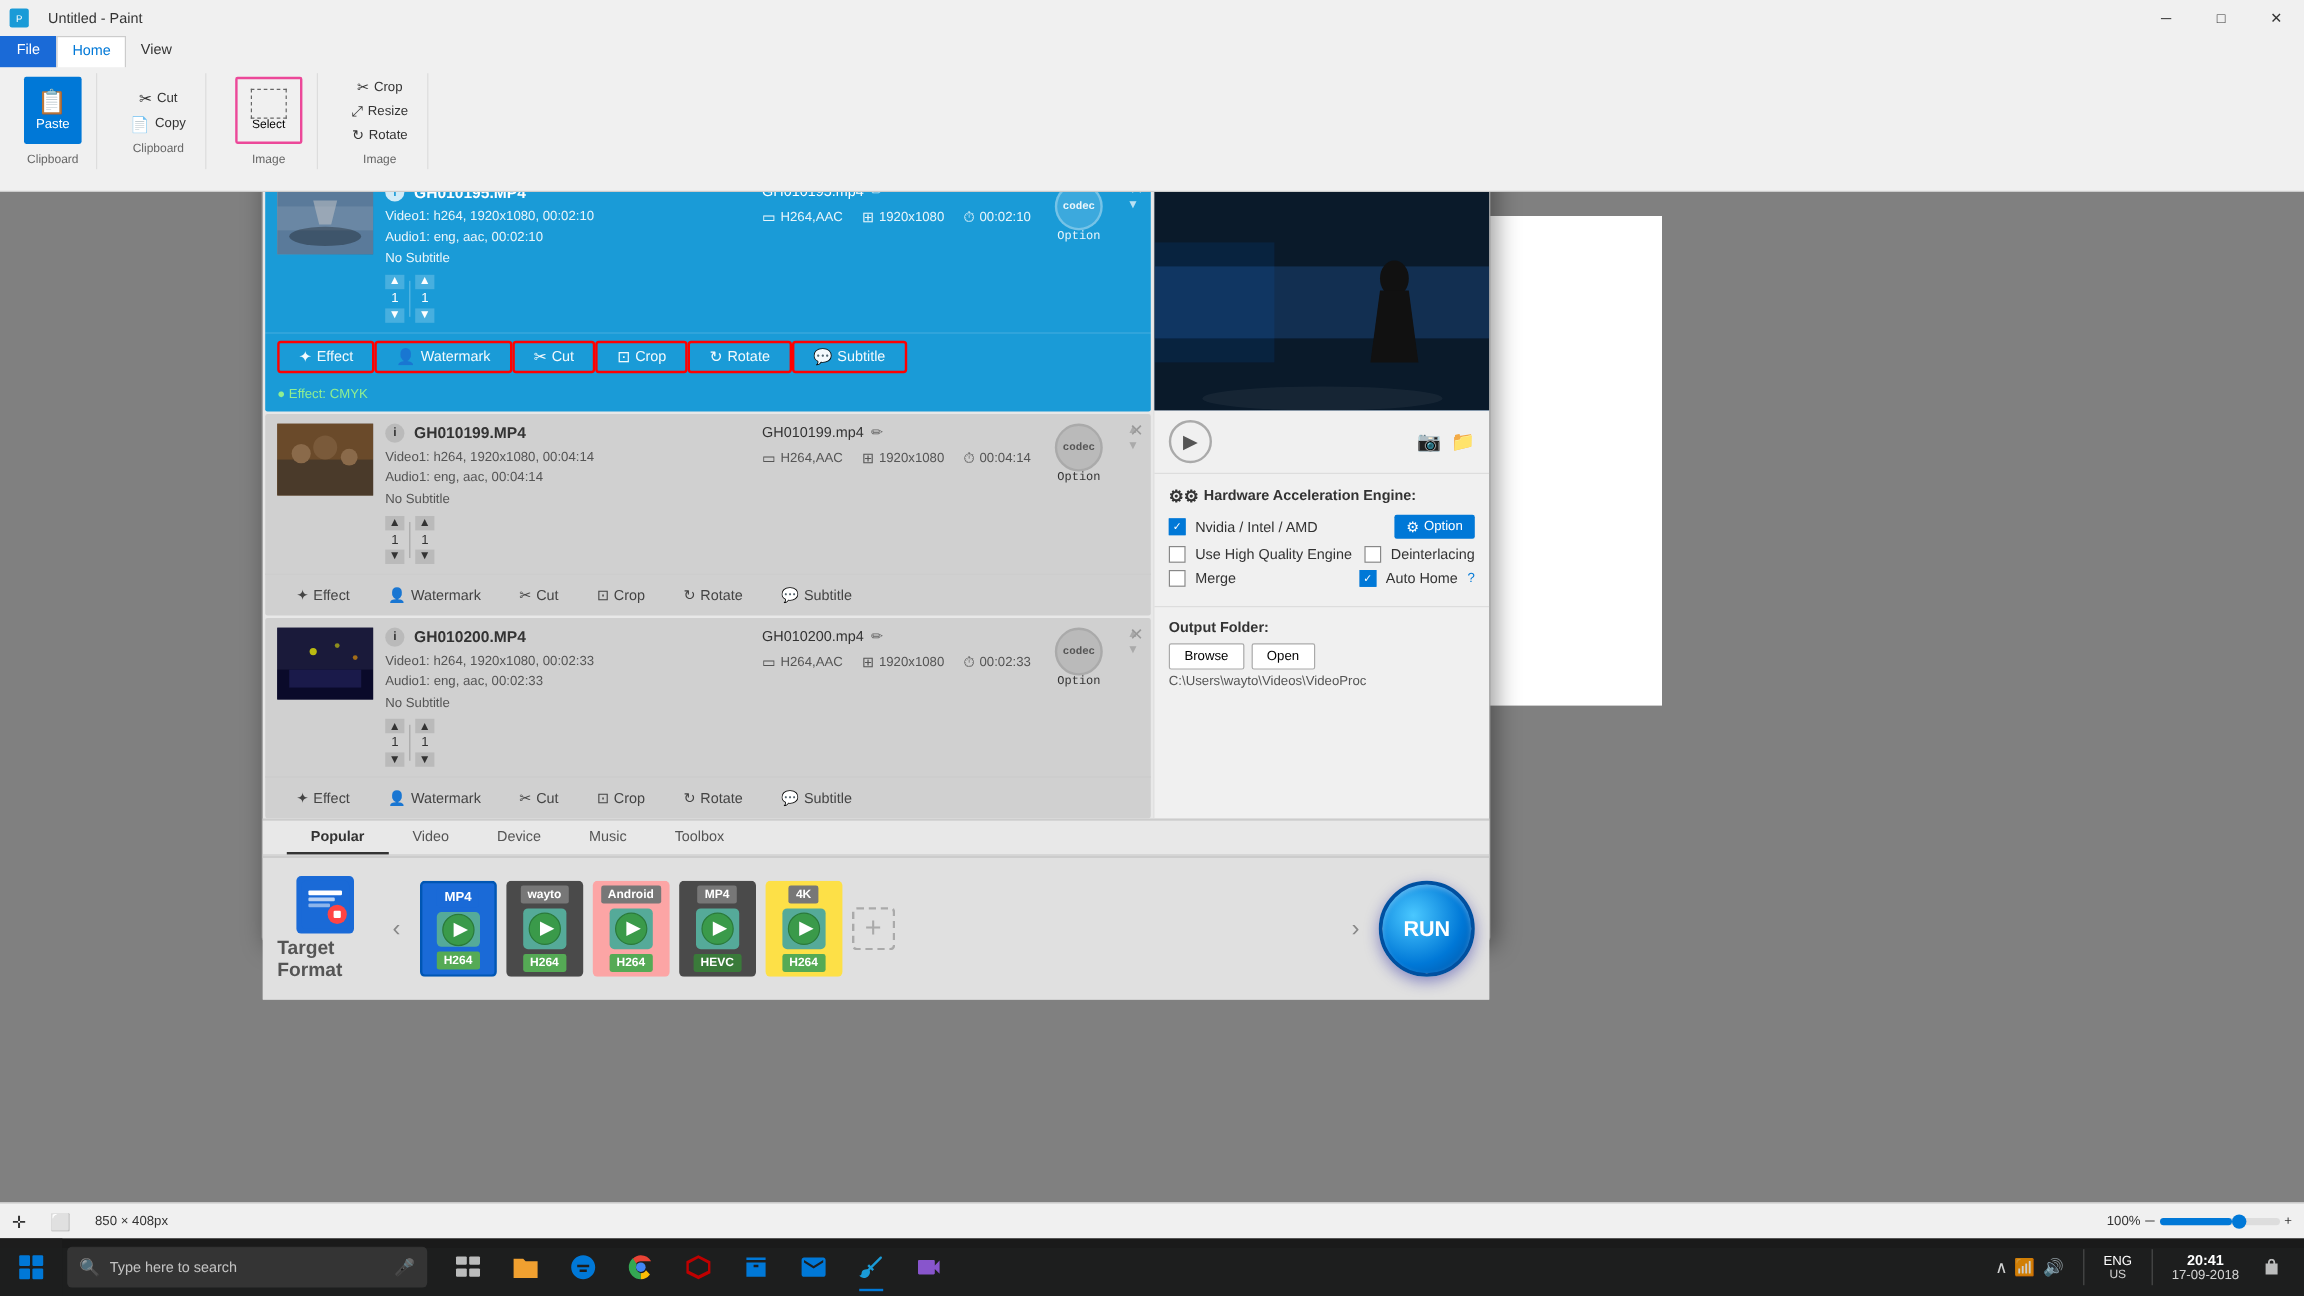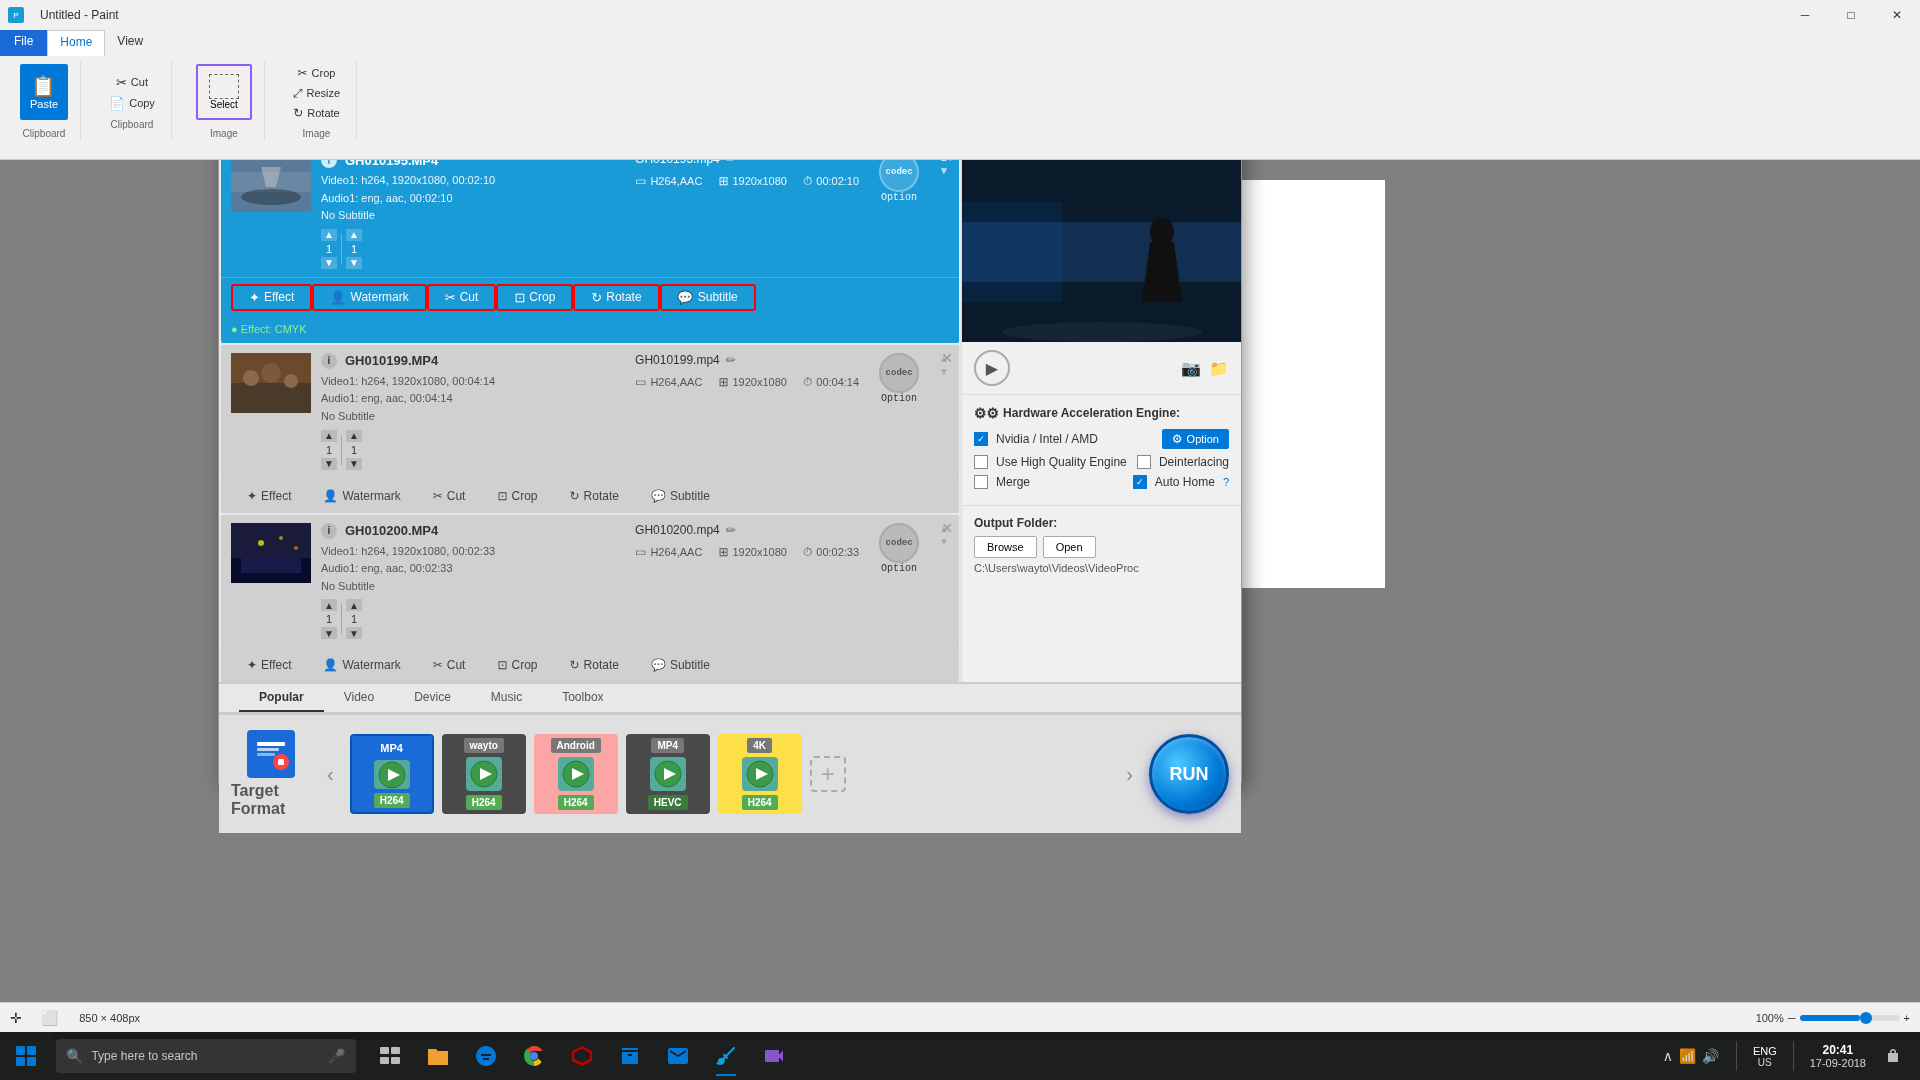--- a/index.html
+++ b/index.html
@@ -144,21 +144,21 @@
     .target-format-btn {
       width: 80px; height: 90px; display: flex; flex-direction: column;
       align-items: center; justify-content: center; gap: 4px; cursor: pointer;
     }
     .target-format-icon { width: 48px; height: 48px; background: #1a6ad7; border-radius: 4px; display: flex; align-items: center; justify-content: center; position: relative; }
     .target-format-label { font-size: 16px; color: #555; font-weight: bold; }
 
     .format-nav-btn { font-size: 20px; color: #888; cursor: pointer; padding: 4px; }
     .format-list { display: flex; gap: 8px; flex: 1; overflow: hidden; align-items: center; }
     .format-item {
-      width: 84px; height: 80px; background: #4a4a4a; border-radius: 4px;
+      width: 64px; height: 80px; background: #4a4a4a; border-radius: 4px;
       display: flex; flex-direction: column; align-items: center; justify-content: center;
       gap: 4px; cursor: pointer; color: white; font-size: 11px; font-weight: bold;
       padding: 4px;
     }
     .format-item.selected { background: #1a6ad7; border: 2px solid #0056b3; }
     .format-icon-circle { width: 36px; height: 36px; background: #5a9; border-radius: 4px; display: flex; align-items: center; justify-content: center; font-size: 9px; color: white; }
     .h264-label { background: #55aa55; padding: 2px 6px; border-radius: 2px; font-size: 10px; color: white; }
     .add-format-btn { width: 36px; height: 36px; border: 2px dashed #aaa; border-radius: 4px; display: flex; align-items: center; justify-content: center; color: #aaa; font-size: 24px; cursor: pointer; }
 
     
@@ -243,21 +243,21 @@
           <span style="font-size:13px;">✂</span>
           <span>Cut</span>
         </div>
         <div class="toolbar-btn">
           <span style="font-size:13px;">📄</span>
           <span>Copy</span>
         </div>
         <div class="group-label">Clipboard</div>
       </div>
       <div class="toolbar-group">
-        <div class="select-btn" style="border:2px solid #8b5cf6;">
+        <div class="select-btn" style="border:2px solid #ec4899;">
           <div style="width:30px;height:25px;border:1px dashed #666;"></div>
           <div style="font-size:10px;">Select</div>
         </div>
         <div class="group-label">Image</div>
       </div>
       <div class="toolbar-group" style="gap:2px;">
         <div class="toolbar-btn">
           <span style="font-size:12px;">✂</span>
           <span>Crop</span>
         </div>

